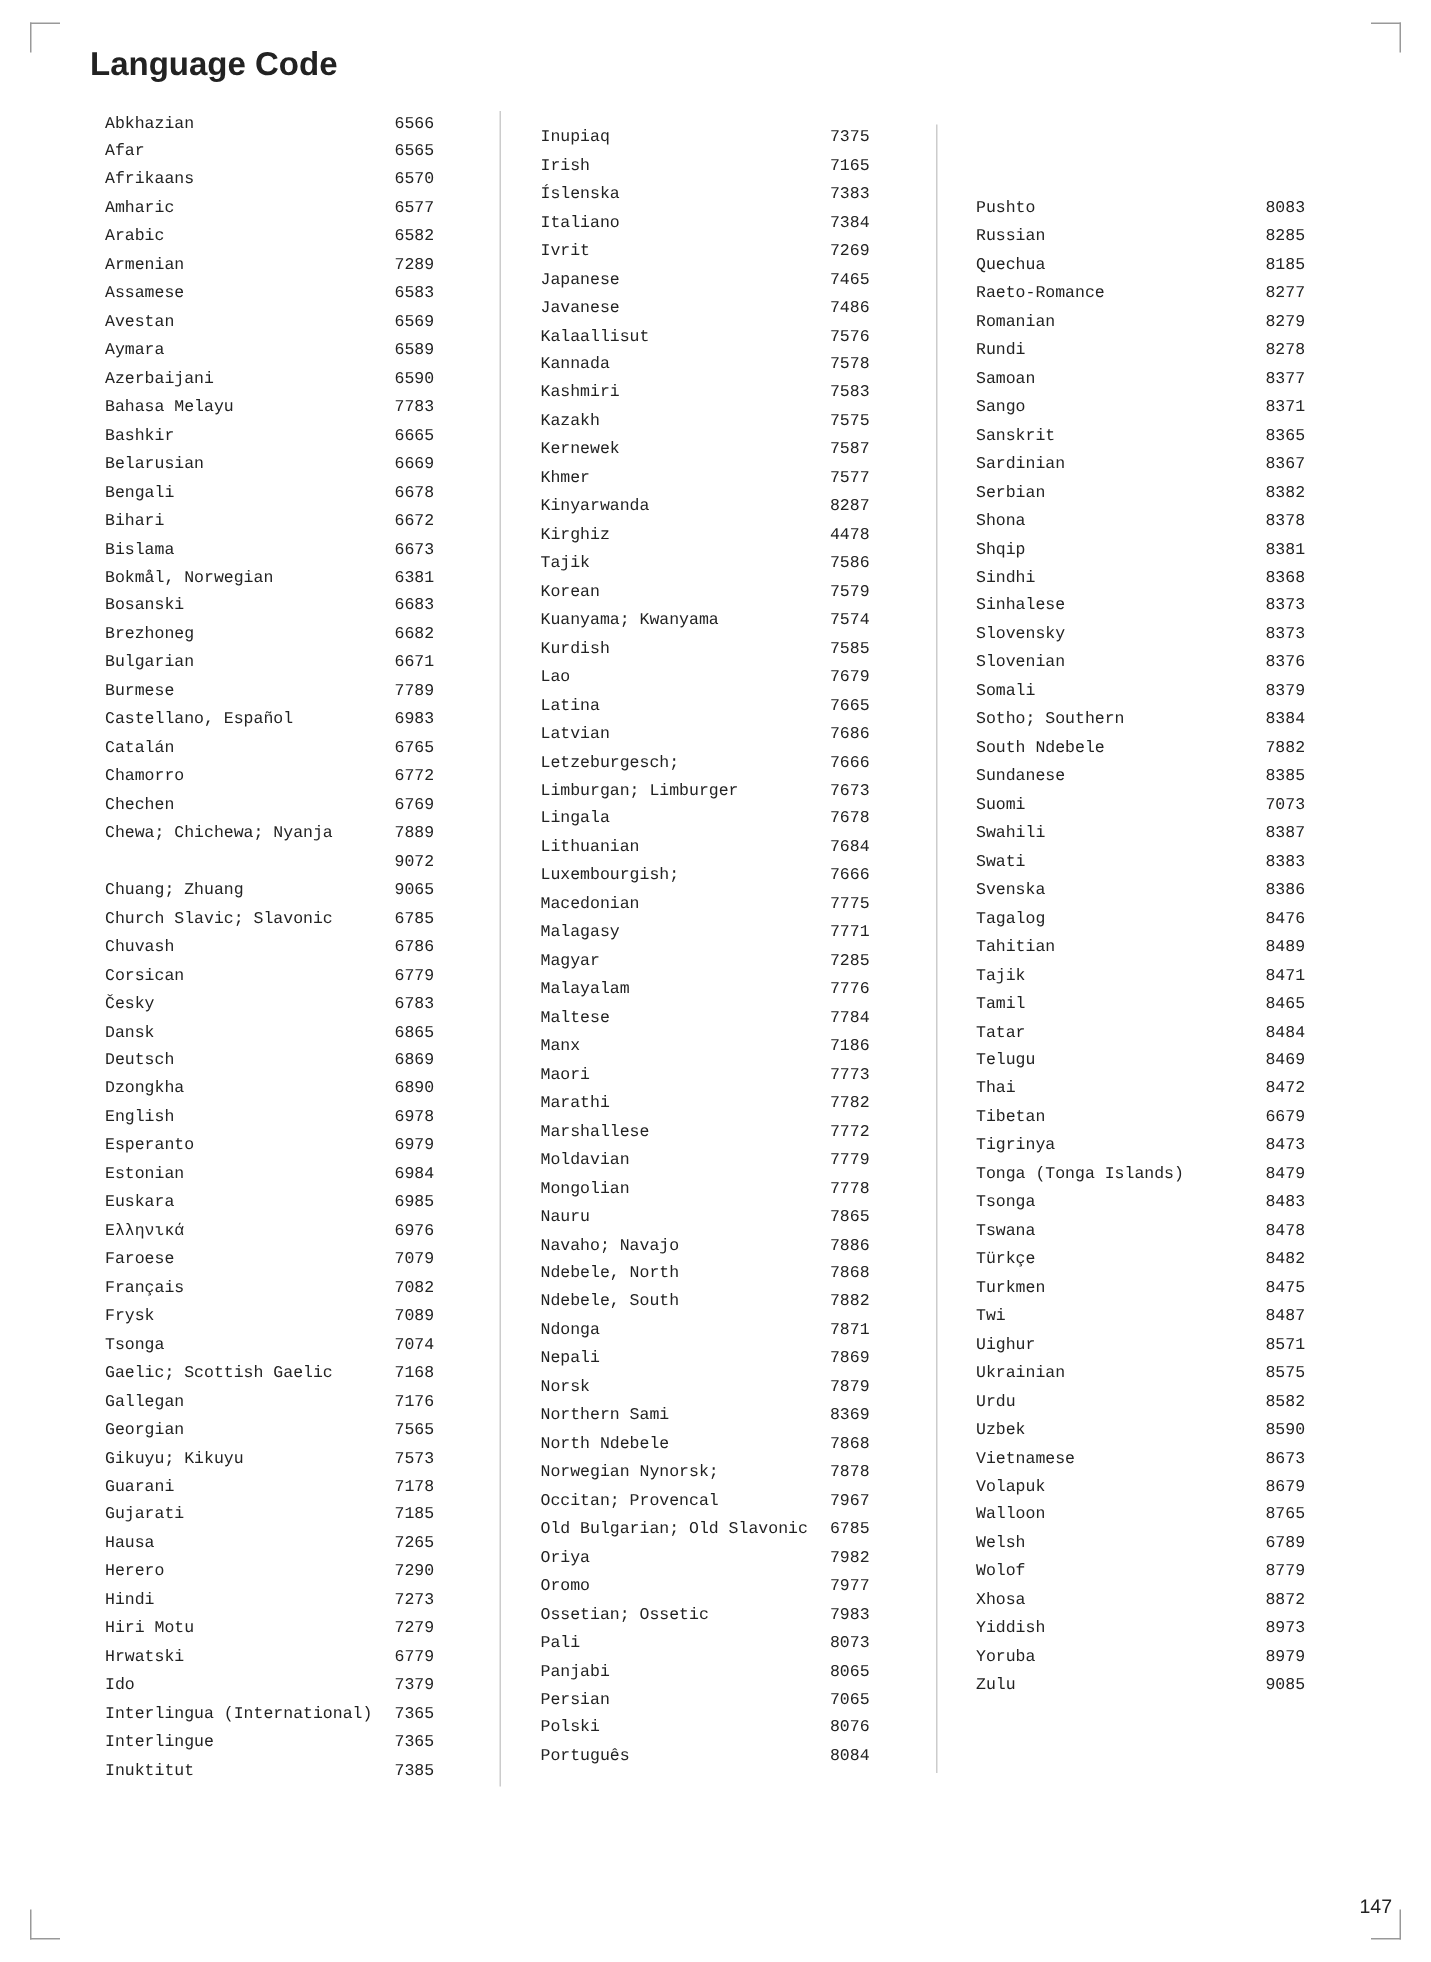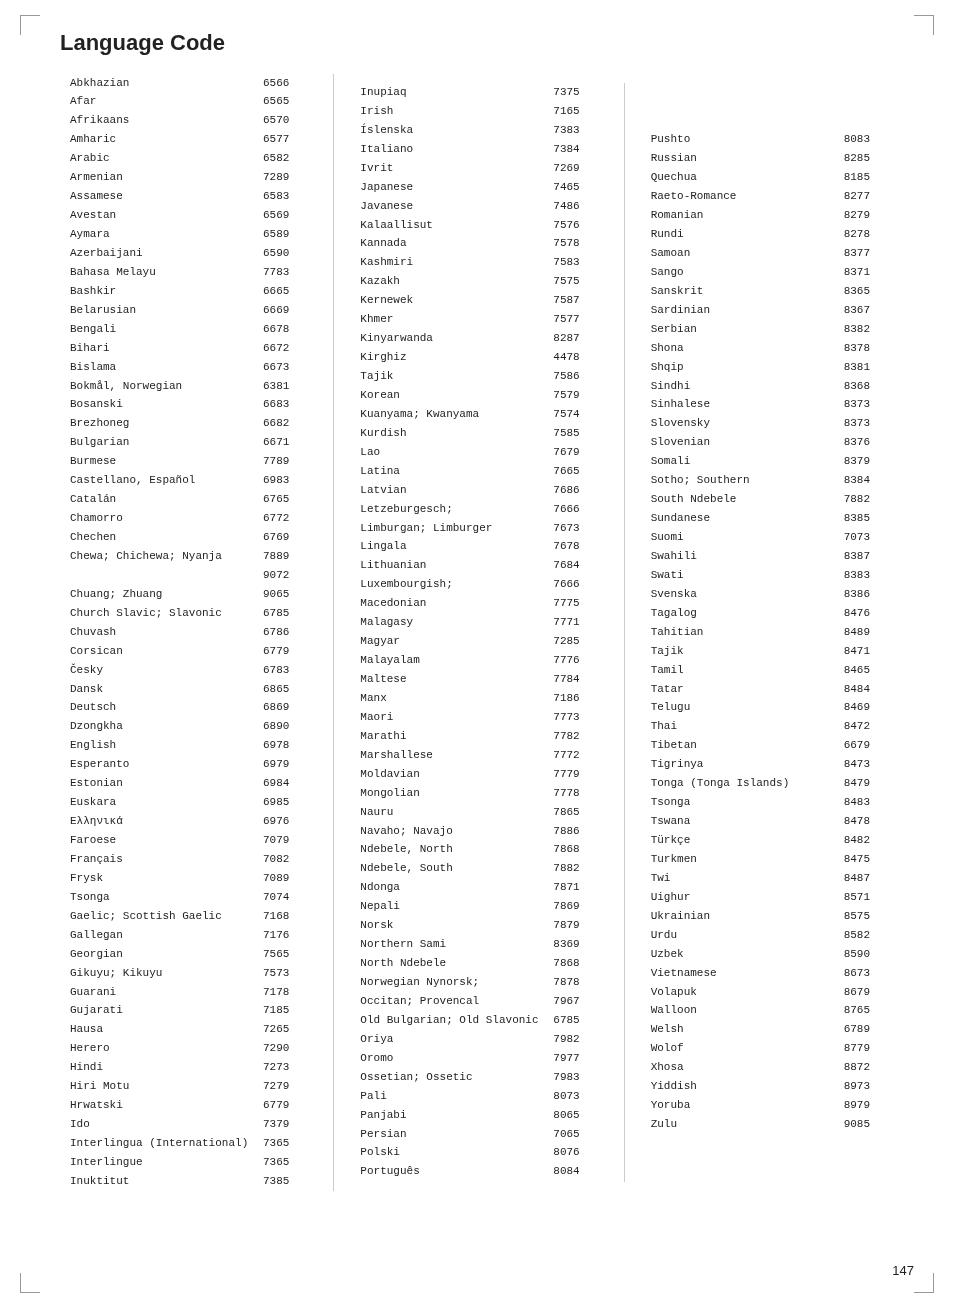--- a/index.html
+++ b/index.html
@@ -52,21 +52,21 @@
       width: 75%;
     }
     .lang-table tr td:last-child {
       text-align: left;
       font-weight: normal;
       white-space: nowrap;
     }
     .page-number {
       position: absolute;
       bottom: 30px;
-      right: 40px;
+      right: 26px;
       font-size: 13px;
       font-weight: normal;
     }
     
     .corner-tl, .corner-tr, .corner-bl, .corner-br {
       position: absolute;
       width: 20px;
       height: 20px;
       border-color: #999;
       border-style: solid;

